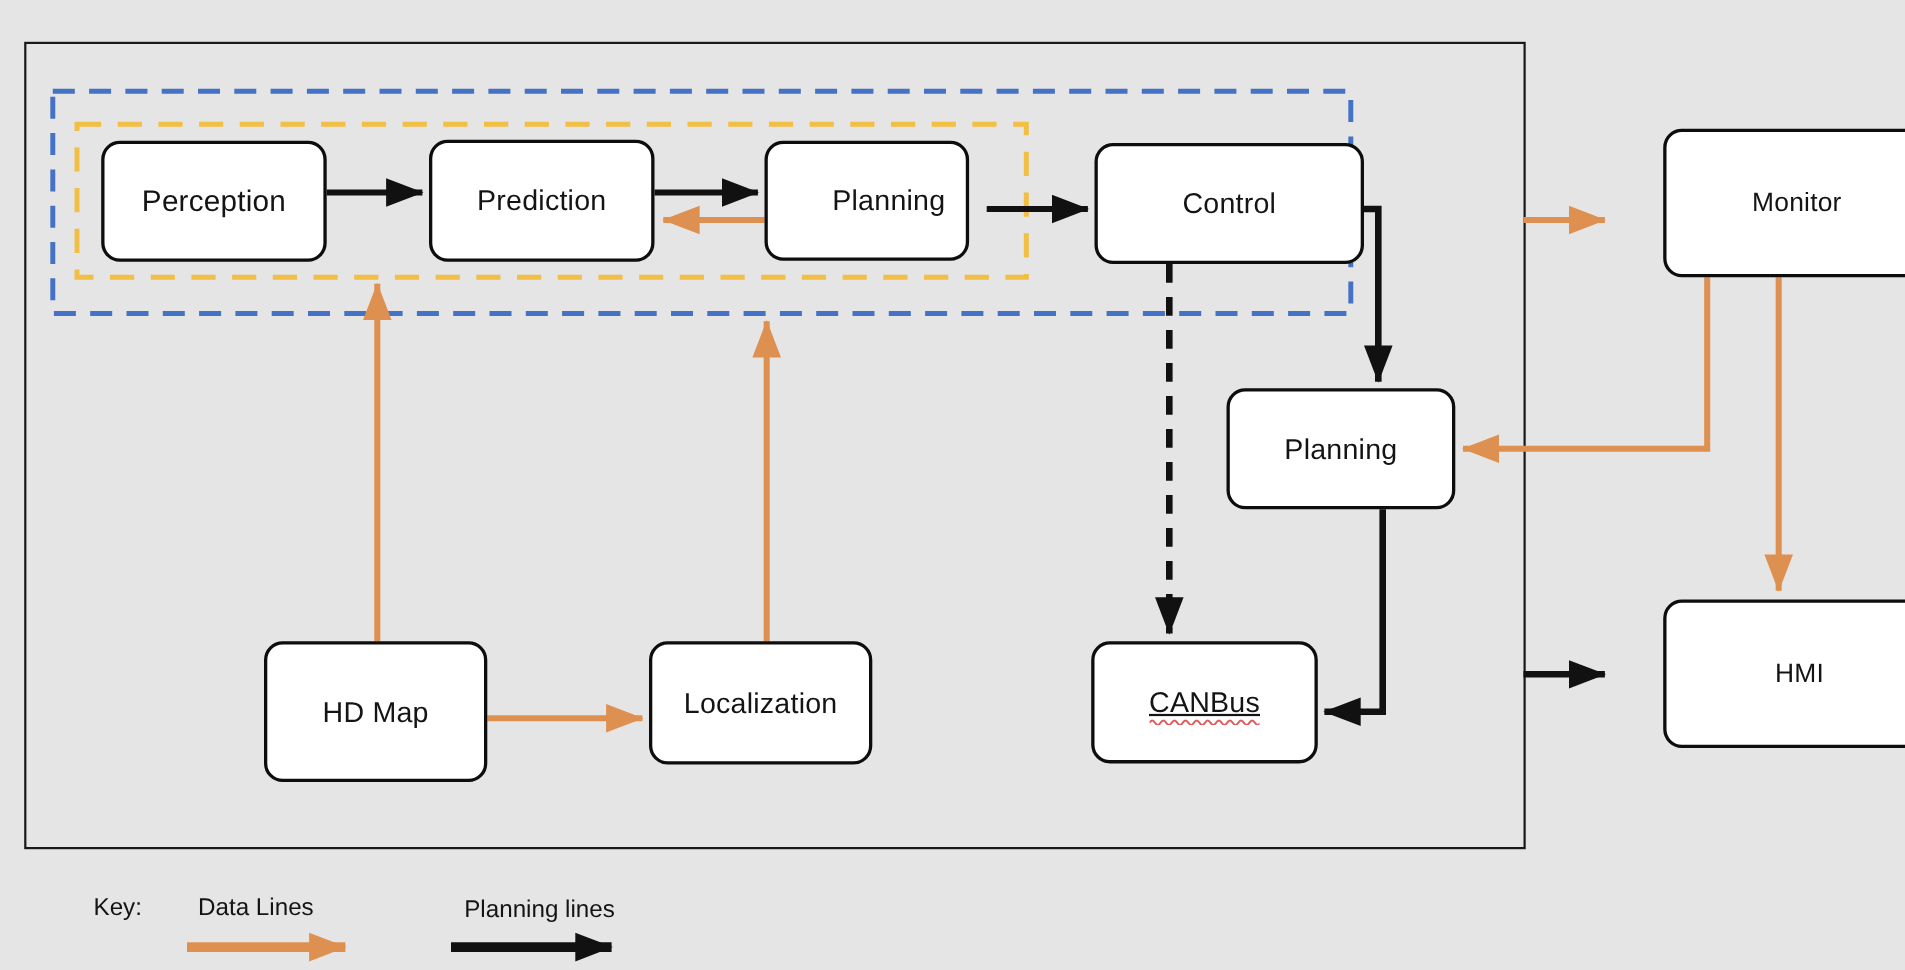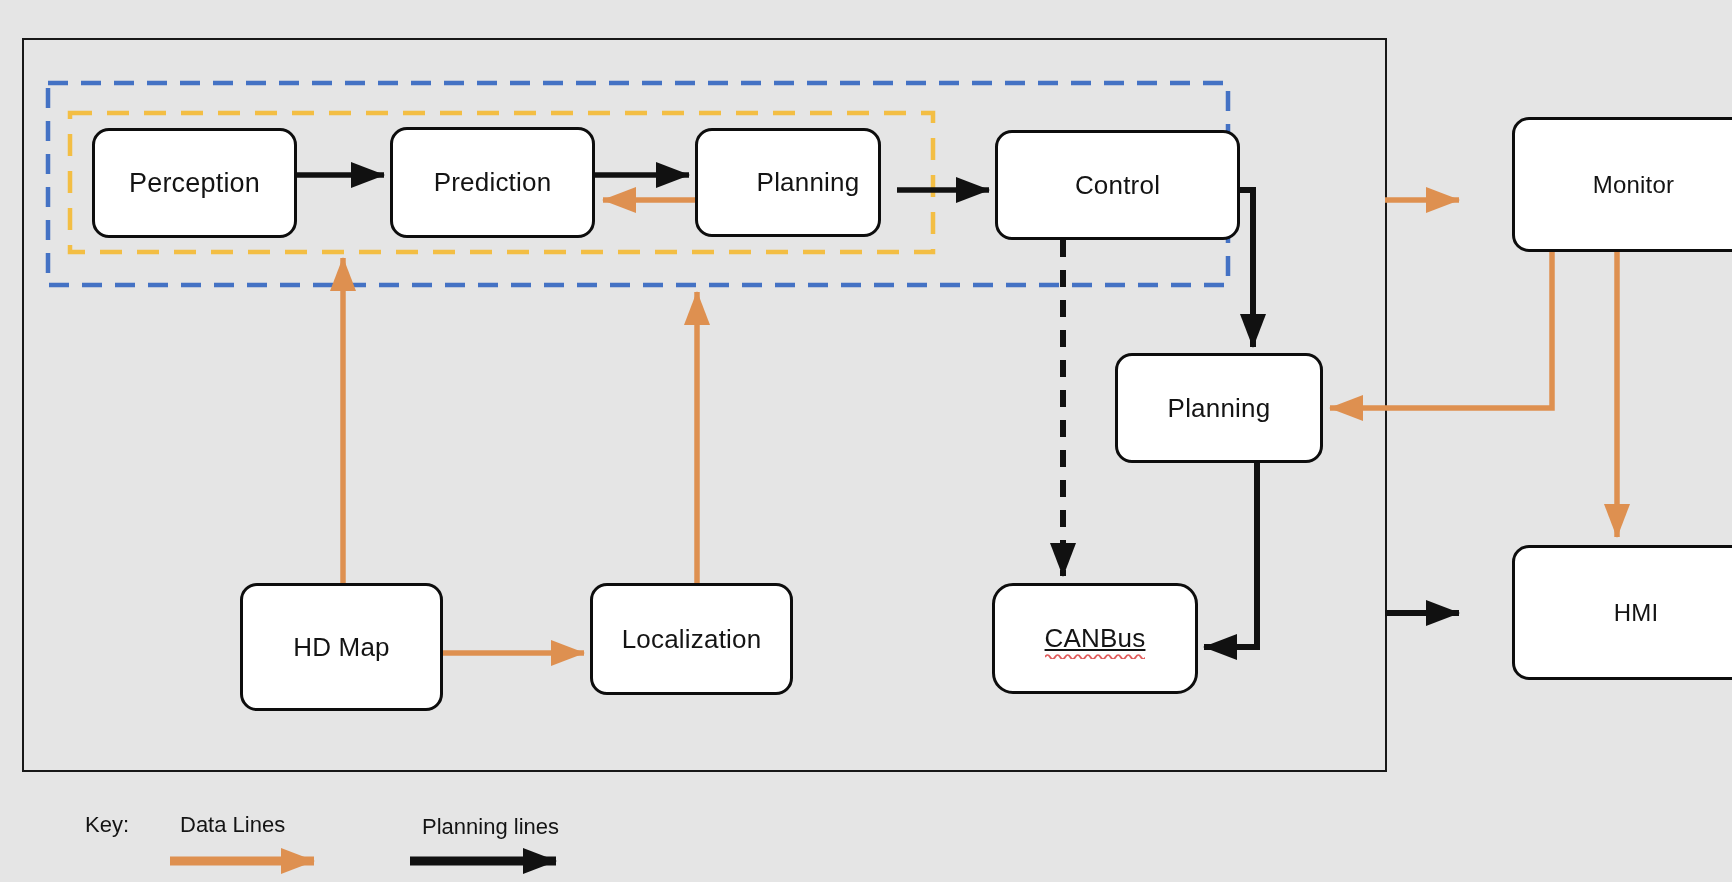--- a/index.html
+++ b/index.html
@@ -88,21 +88,21 @@
   </div>
 
   <div class="node" style="left:240px;top:583px;width:203px;height:128px;">
     <span>HD Map</span>
   </div>
 
   <div class="node" style="left:590px;top:583px;width:203px;height:112px;">
     <span>Localization</span>
   </div>
 
-  <div class="node" style="left:992px;top:583px;width:206px;height:111px;border-radius:21px;">
+  <div class="node" style="left:992px;top:583px;width:206px;height:111px;">
     <span class="canbus-label">
       <span>CANBus</span>
       <svg viewBox="0 0 90 6" preserveAspectRatio="none">
         <path d="M0,4 q2.25,-4 4.5,0 t4.5,0 t4.5,0 t4.5,0 t4.5,0 t4.5,0 t4.5,0 t4.5,0 t4.5,0 t4.5,0 t4.5,0 t4.5,0 t4.5,0 t4.5,0 t4.5,0 t4.5,0 t4.5,0 t4.5,0 t4.5,0 t4.5,0" stroke="#E05C5C" stroke-width="1.6" fill="none"></path>
       </svg>
     </span>
   </div>
 
   <div class="node big" style="left:1465px;top:545px;width:248px;height:135px;">
     <span>HMI</span>

